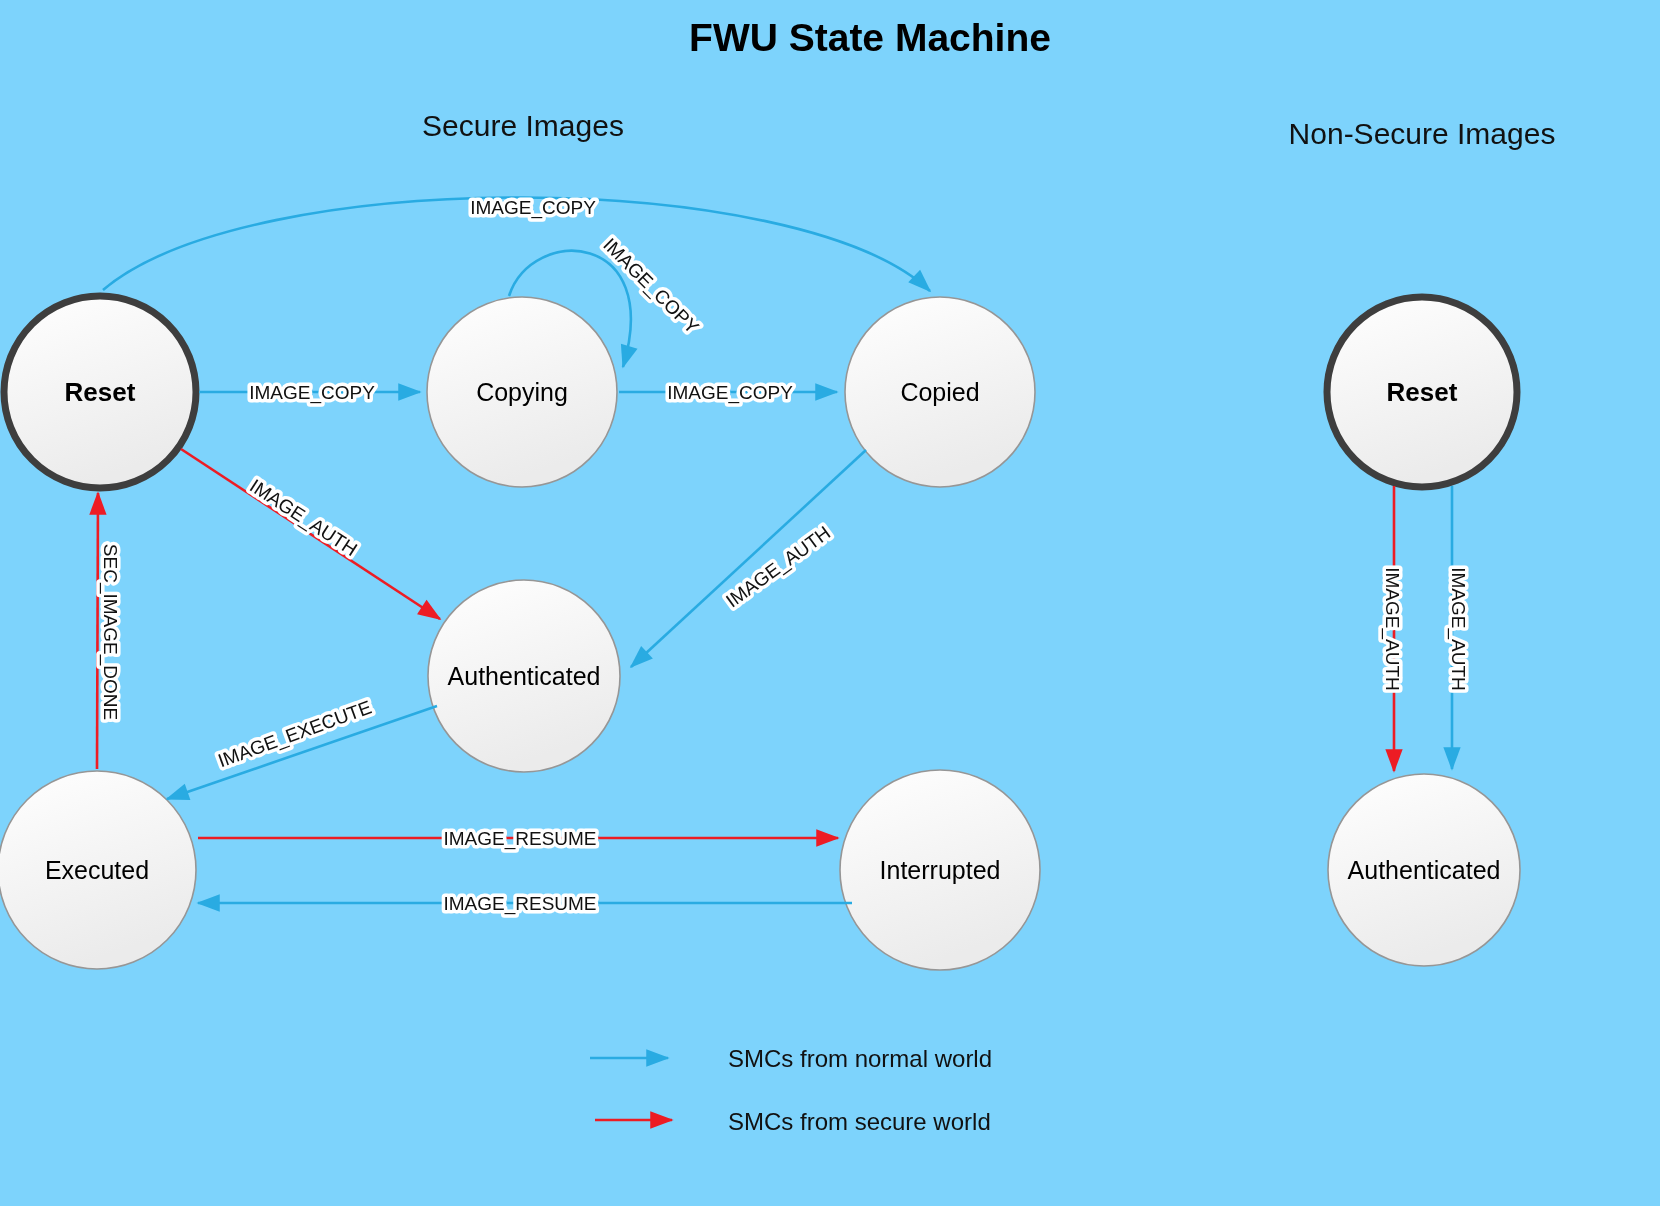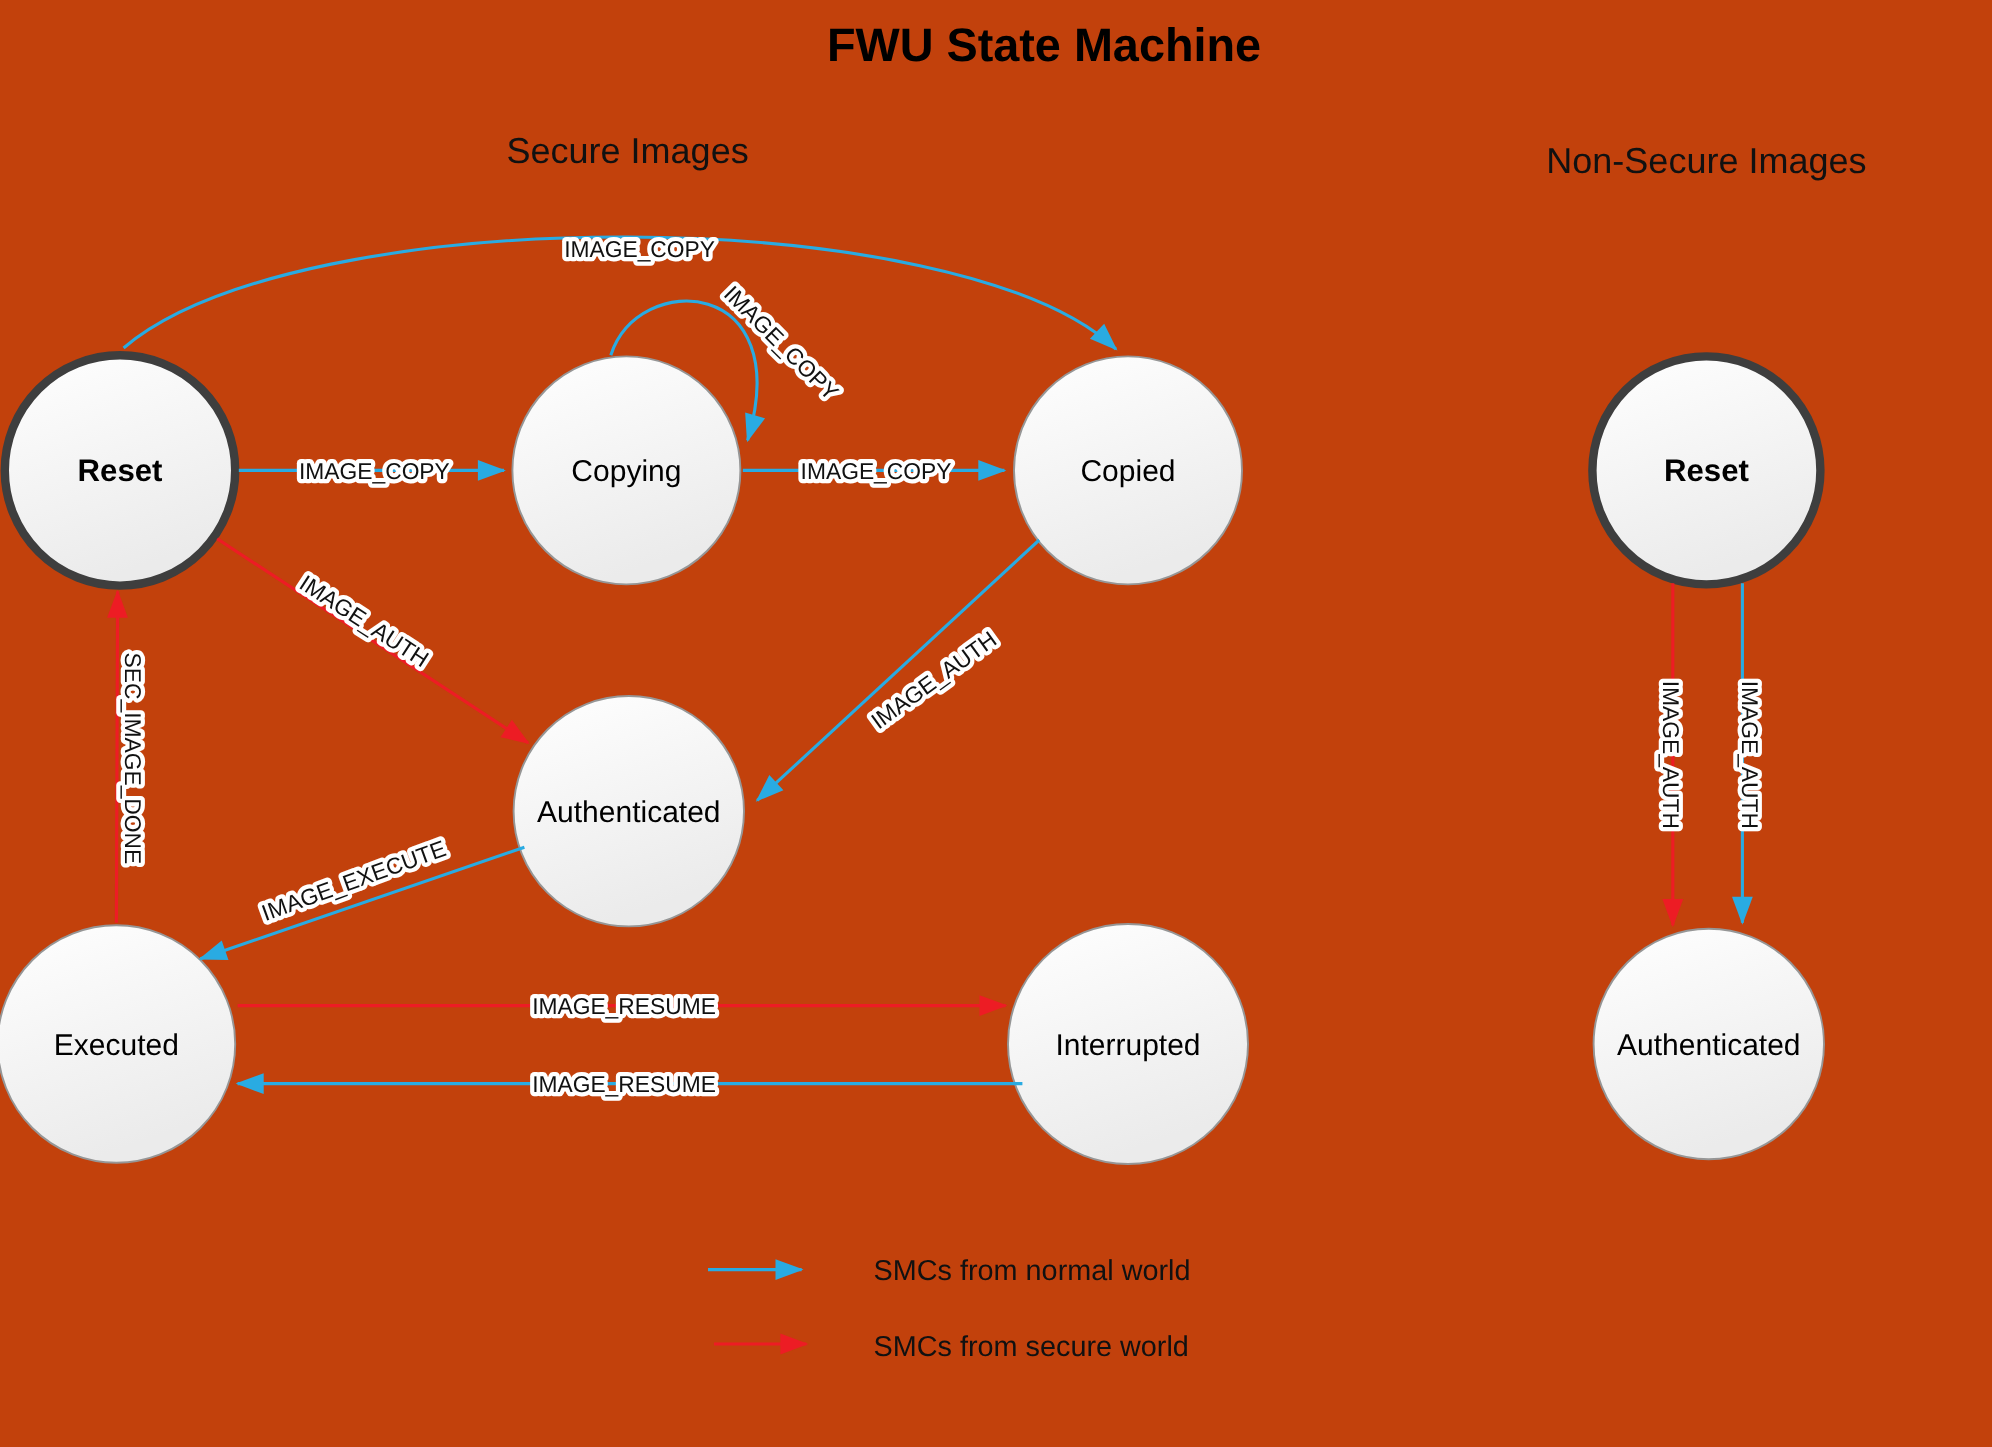--- a/index.html
+++ b/index.html
@@ -1,16 +1,16 @@
 <!DOCTYPE html>
 <html style="--blue: #29ABE2; --red: #ED1C24;"><head>
 <meta charset="utf-8">
 <style>
   html,body{margin:0;padding:0;background:#fff;}
-  #canvas{width:1660px;height:1206px;background:#c2410c;position:relative;overflow:hidden;
+  #canvas{width:1660px;height:1206px;background:#7dd3fc;position:relative;overflow:hidden;
           font-family:"Liberation Sans",sans-serif;}
   svg{display:block;}
   text{font-family:"Liberation Sans",sans-serif;fill:#111;}
   .title{font-size:39px;font-weight:600;text-anchor:middle;fill:#000;}
   .section-label{font-size:30px;text-anchor:middle;fill:#111;}
   .node{fill:url(#nodeFill);stroke:#969696;stroke-width:1.6;}
   .node.initial{stroke:#3e3e3e;stroke-width:7;}
   .state-label{font-size:25px;text-anchor:middle;fill:#000;}
   .state-label.bold{font-weight:700;font-size:26px;}
   .edge{fill:none;stroke-width:2.6;}

